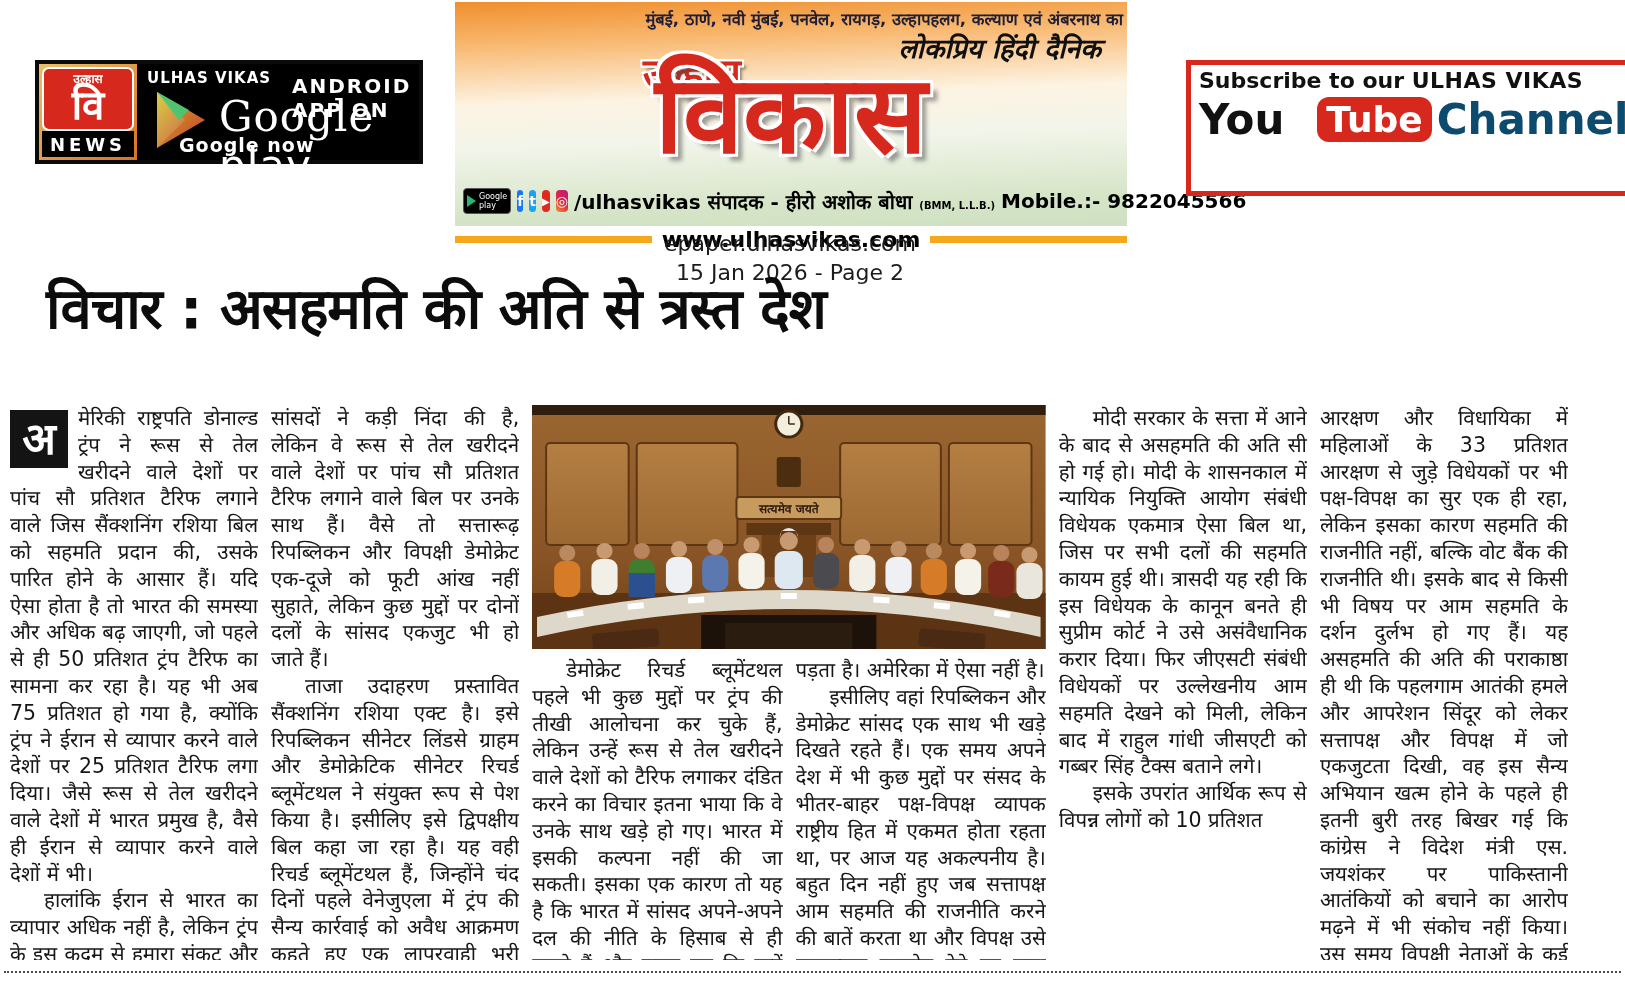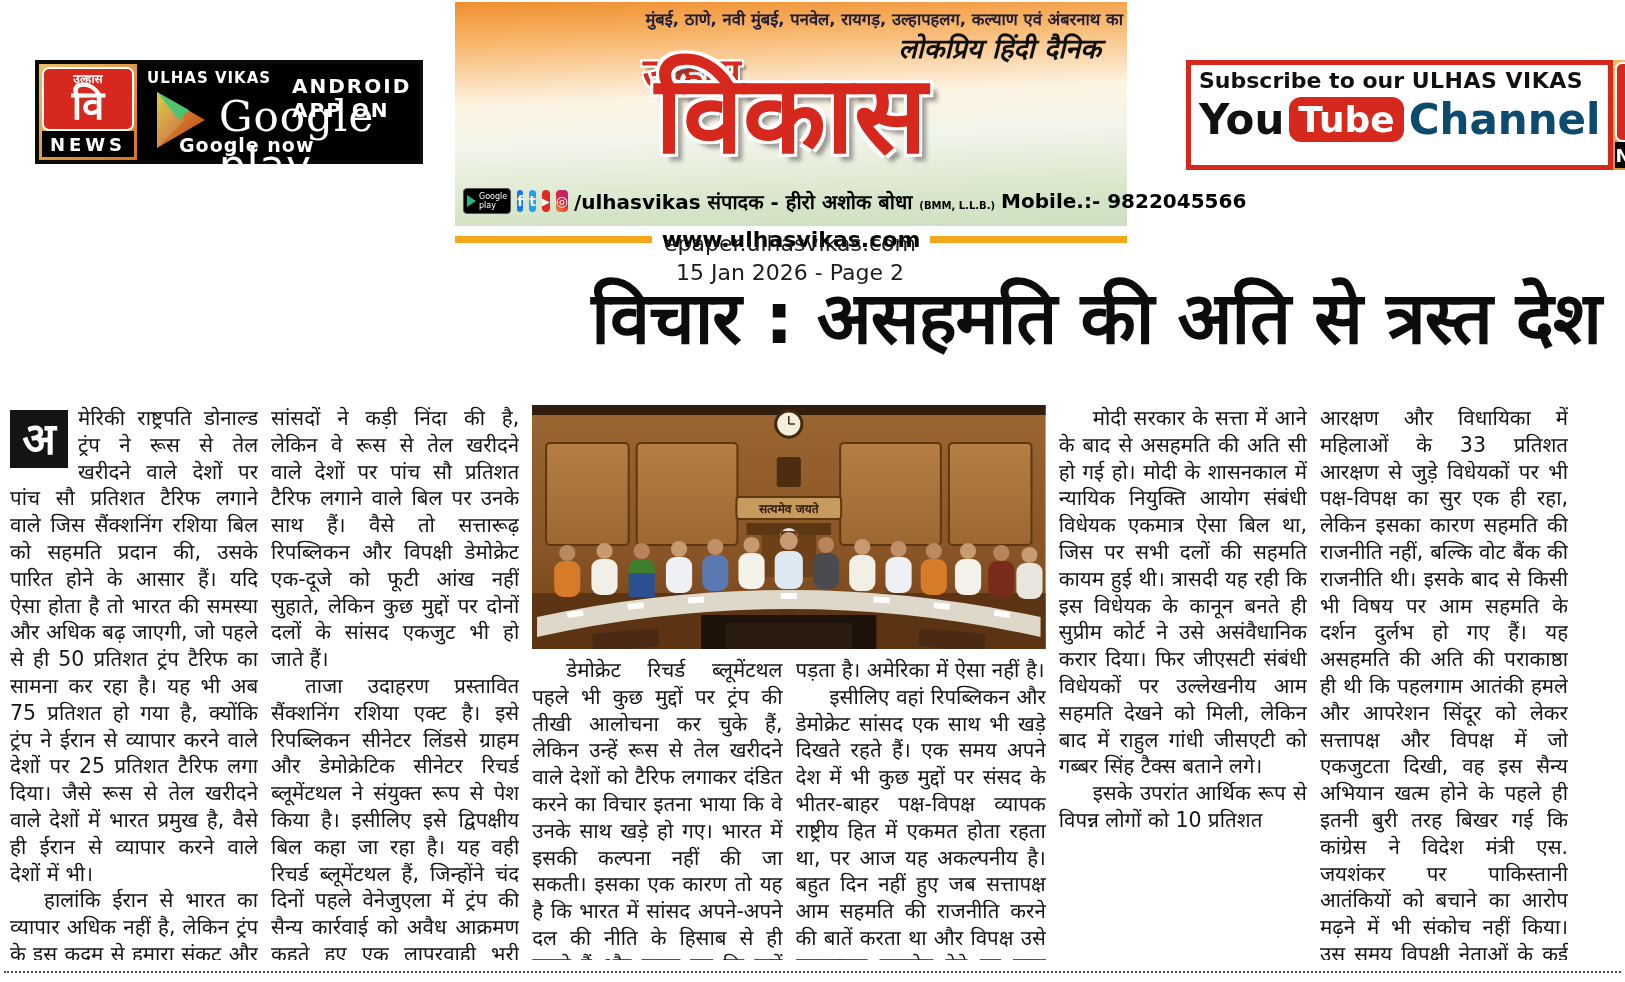--- a/index.html
+++ b/index.html
@@ -50,35 +50,35 @@
     display:flex; align-items:center; justify-content:center; cursor:pointer; }
   .soc.fb { background:#1877f2; } .soc.tw { background:#1da1f2; }
   .soc.yt { background:#e02a1e; font-size:10px; } .soc.ig { background:linear-gradient(45deg,#f09433,#dc2743,#bc1888); }
   .handle { font-size:20px; font-weight:800; color:#000; white-space:nowrap; }
   .handle .qual { font-size:10px; font-weight:700; }
   .mobile { margin-left:auto; font-size:20px; font-weight:800; color:#000; white-space:nowrap; }
   .website-row { position:absolute; left:0; right:0; top:213px; display:flex; align-items:center; gap:10px;margin-top:12px; }
   .web-bar { height:7px; background:#f5a81c; flex:1; }
   .website { font-size:22px; font-weight:800; color:#000; cursor:pointer; }
 
-  .right-banner { position:absolute; left:1186px; top:60px; width:412px; height:110px; display:flex; cursor:pointer; }
+  .right-banner { position:absolute; left:1186px; top:60px; width:412px; height:136px; display:flex; cursor:pointer; }
   .sub-box { flex:1; background:#fff; border:5px solid #d7281d; padding:3px 8px 4px; }
   .sub-line1 { font-size:22px; color:#111; white-space:nowrap; }
   .sub-line1 .pfx { font-weight:700; } .sub-line1 .brd { font-weight:800; letter-spacing:.5px; }
   .sub-line2 { display:flex; align-items:center; gap:5px; margin-top:2px; }
   .yt-you { font-size:42px; font-weight:800; color:#111; }
-  .yt-tube { font-size:36px; font-weight:800; color:#fff; background:#d7281d; border-radius:12px; padding:2px 9px; }
+  .yt-tube { font-size:36px; font-weight:800; color:#fff; background:#d7281d; border-radius:12px; padding:2px 9px;margin-left:28px; }
   .yt-channel { font-size:42px; font-weight:800; color:#0c4a6e; }
   .rb-logo { width:100px; display:flex; flex-direction:column; background:linear-gradient(135deg,#e9c06b,#d9731f); padding:2px; }
 
   
   .meta-block { position:absolute; top:230px; left:0; width:1580px; text-align:center;
     font-size:22px; color:#1c1c1c; line-height:1.3; }
-  .headline { position:absolute; top:276px; left:36px; width:1565px; text-align:right;
-    font-size:72px; font-weight:800; color:#0c0c0c; line-height:1.18; white-space:nowrap; letter-spacing:-1px; }
+  .headline { position:absolute; top:276px; left:46px; width:1565px; text-align:left;
+    font-size:56px; font-weight:800; color:#0c0c0c; line-height:1.18; white-space:nowrap; letter-spacing:-1px; }
 
   
   .body-cols { position:absolute; top:405px; left:10px; width:1558px; height:555px; display:flex; gap:13px; }
   .ncol { flex:1; overflow:hidden; }
   .mid { flex:2.07; display:flex; flex-direction:column; }
   .photo-wrap { height:244px; margin-bottom:8px; }
   .photo-wrap svg { display:block; }
   .mid-cols { flex:1; display:flex; gap:13px; overflow:hidden; }
   .ncol p { font-size:20.5px; line-height:26.8px; text-align:justify; color:#151515; }
   .ncol p.indent { text-indent:34px; }

